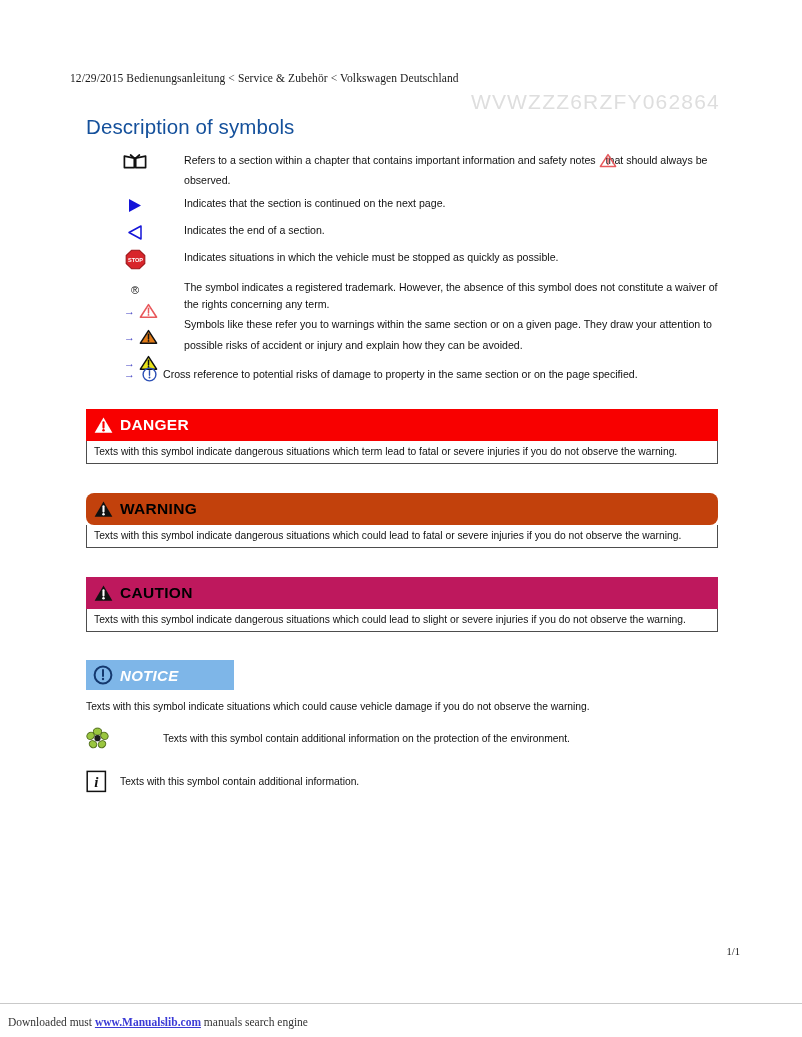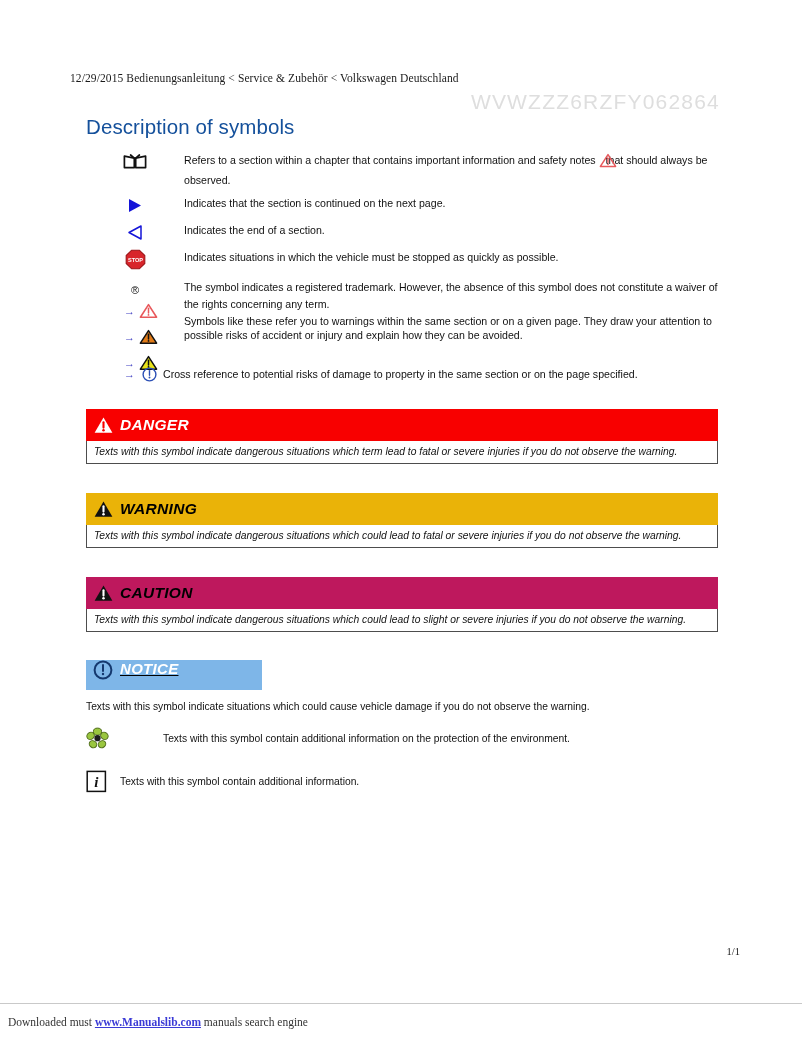--- a/index.html
+++ b/index.html
@@ -116,41 +116,41 @@
     line-height: 11px;
     margin-right: 4px;
     display: inline-block;
   }
   .tri-text {
     position: absolute;
     left: 98px;
     top: 16px;
     width: 530px;
     font-size: 10.6px;
-    line-height: 14px;
+    line-height: 21px;
     color: #111111;
   }
 
   .xref-row {
     position: absolute;
     left: 86px;
     top: 366px;
     display: flex;
     align-items: center;
   }
   .xref-row .arrow-glyph { margin-left: 38px; }
   .xref-text {
     font-size: 10.6px;
     color: #111111;
     margin-left: 6px;
     line-height: 16px;
   }
 
   
-  .banner-block { position: absolute; left: 86px; width: 632px; font-style: italic; }
+  .banner-block { position: absolute; left: 86px; width: 632px; }
   .banner-head {
     height: 32px;
     display: flex;
     align-items: center;
     box-sizing: border-box;
   }
   .banner-head .bh-icon {
     width: 34px;
     display: flex;
     justify-content: center;
@@ -167,34 +167,33 @@
     border-top: none;
     box-sizing: border-box;
     padding: 4px 6px 4px 7px;
     font-size: 10.3px;
     line-height: 14px;
     color: #111;
     background: #fff;
   }
   .b-danger  .banner-head { background: #f80000; }
   .b-danger  .bh-label    { color: #ffffff; }
-  .b-warning .banner-head { background: #eab308; }
+  .b-warning .banner-head { background: #c2410c; border-radius: 8px; }
   .b-warning .bh-label    { color: #000000; }
   .b-caution .banner-head { background: #be185d; }
   .b-caution .bh-label    { color: #000000; }
 
   .notice-block { position: absolute; left: 86px; width: 632px; }
   .notice-head {
-    width: 176px;
+    width: 148px;
     height: 30px;
     background: #7eb6e8;
     display: flex;
-    align-items: flex-start;
+    align-items: center;
     box-sizing: border-box;
-    text-decoration: underline;
   }
   .notice-head .bh-icon {
     width: 34px;
     flex: 0 0 34px;
     display: flex;
     justify-content: center;
     align-items: center;
   }
   .notice-head .bh-label {
     font-size: 15px;

